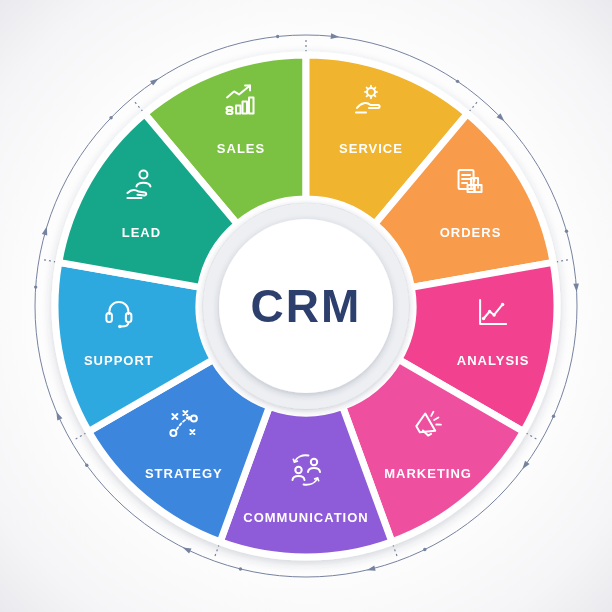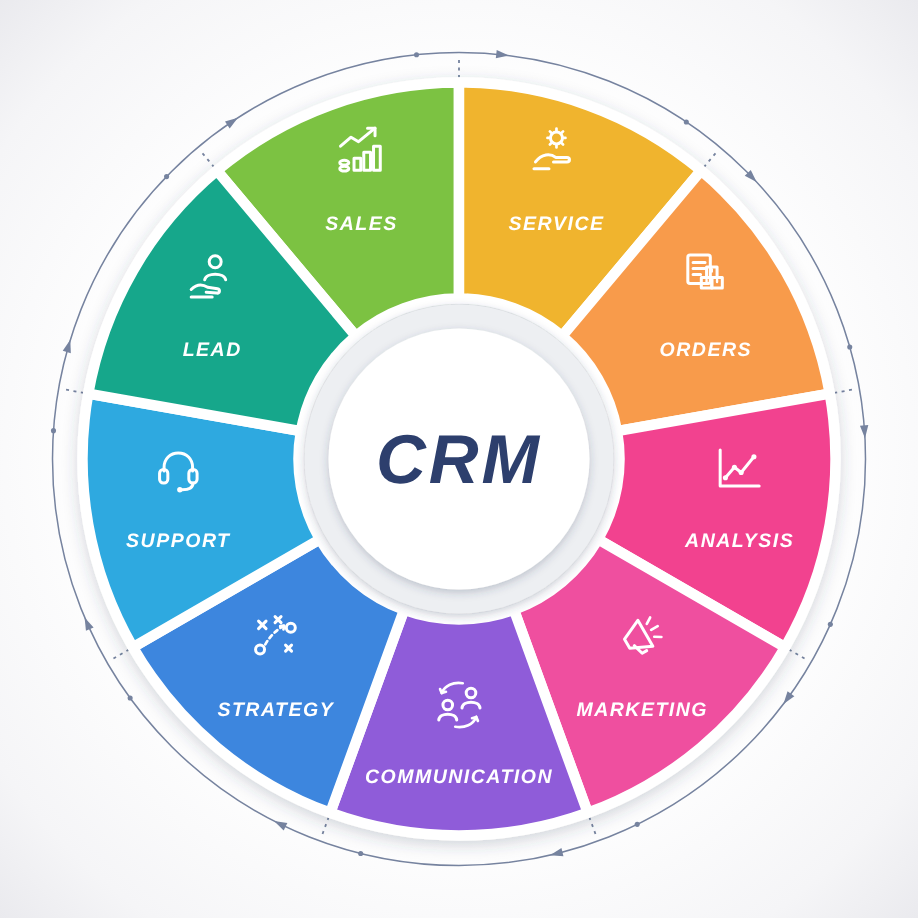--- a/index.html
+++ b/index.html
@@ -1,21 +1,21 @@
 <!DOCTYPE html>
 <html><head>
 <meta charset="utf-8">
 <style>
   html,body{margin:0;padding:0;}
   body{
     width:612px;height:612px;overflow:hidden;
     font-family:"Liberation Sans",sans-serif;
     background:radial-gradient(circle at 50% 50%, #ffffff 55%, #f5f5f7 85%, #eaeaee 100%);
   }
-  #stage{position:relative;width:596px;height:612px;font-style:italic;}
+  #stage{position:relative;width:596px;height:612px;}
   svg{position:absolute;left:0;top:0;}
   .seg-label{
     font-family:"Liberation Sans",sans-serif;
     font-weight:bold;fill:#ffffff;letter-spacing:1px;font-size:13px;
   }
   .crm-label{
     font-family:"Liberation Sans",sans-serif;
     font-weight:bold;letter-spacing:2px;font-size:46px;
   }
 </style>

